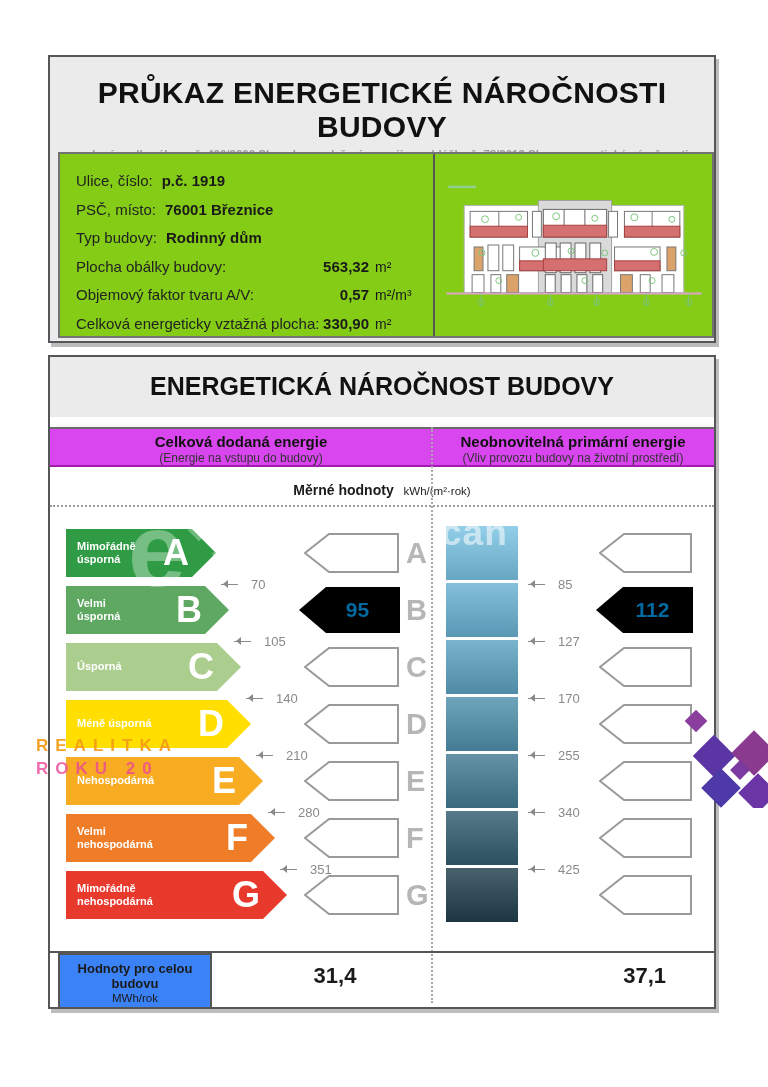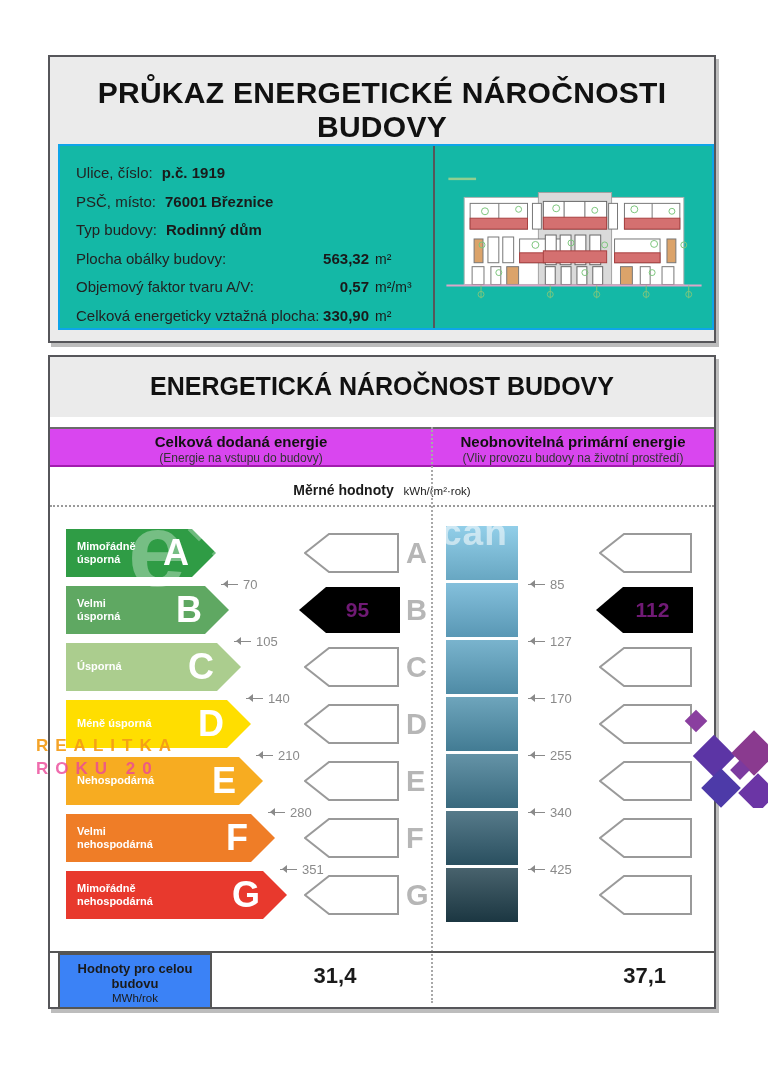--- a/index.html
+++ b/index.html
@@ -4,22 +4,22 @@
 <style>
   html,body{margin:0;padding:0}
   body{width:768px;height:1087px;background:#fff;font-family:"Liberation Sans",sans-serif;
        position:relative;overflow:hidden;color:#1a1a1a}
   .box{position:absolute;border:2px solid #56565a;box-shadow:3px 4px 0 #bdbdbd}
   
   .top-box{left:48px;top:55px;width:664px;height:284px;background:#ebebeb}
   .cert-title{margin:0;padding-top:19px;text-align:center;font-size:30px;font-weight:bold;
               letter-spacing:.3px;color:#111}
   .cert-sub{margin:4px 10px 0;text-align:center;font-size:11.5px;font-weight:bold;color:#9b9b9b}
-  .top-inner{position:absolute;left:8px;top:87px;width:652px;height:182px;background:#14b8a6;
-             border:2px solid #0ea5e9;display:flex}
+  .top-inner{position:absolute;left:8px;top:95px;width:652px;height:182px;background:#84cc16;
+             border:2px solid #737373;display:flex}
   .info-cell{width:375px;border-right:2px solid #56565a;padding:13px 0 0 16px;box-sizing:border-box}
   .info-row{display:flex;align-items:baseline;font-size:15px;line-height:28.5px;white-space:nowrap}
   .info-label{color:#222}
   .info-value{font-weight:bold;margin-left:9px}
   .info-row.spread .info-value{margin-left:auto;margin-right:0}
   .info-unit{margin-left:6px;width:58px;font-size:14px}
   .img-cell{flex:1;position:relative}
   .img-cell svg{position:absolute;left:0;top:0;width:100%;height:100%}
   
   .main-box{left:48px;top:355px;width:664px;height:650px;background:#fff}
@@ -40,24 +40,24 @@
   .band{position:absolute;box-sizing:border-box;
         clip-path:polygon(0 0,calc(100% - 24px) 0,100% 50%,calc(100% - 24px) 100%,0 100%)}
   .band-label{position:absolute;left:11px;top:50%;transform:translateY(-50%);
               color:#fff;font-weight:bold;font-size:11px;line-height:1.2}
   .band-letter{position:absolute;right:27px;top:50%;transform:translateY(-50%);
                color:#fff;font-weight:bold;font-size:36px}
   .ind{position:absolute}
   .ind svg{display:block;width:100%;height:100%}
   .ind-val{position:absolute;left:0;top:0;width:100%;height:100%;display:flex;align-items:center;
            justify-content:center;padding-left:16px;box-sizing:border-box;
-           color:#701a75;font-weight:bold;font-size:21px}
+           color:#0369a1;font-weight:bold;font-size:21px}
   .mid-letter{position:absolute;font-size:29px;font-weight:bold;color:#b6b6b6}
   .blue-block{position:absolute;width:72px}
-  .thresh{position:absolute;display:flex;align-items:center;gap:5px;color:#8a8a8a;font-size:13px;height:12px}
+  .thresh{position:absolute;display:flex;align-items:center;gap:13px;color:#8a8a8a;font-size:13px;height:12px}
   .tick{width:17px;height:1px;background:#8a8a8a;position:relative;display:inline-block}
   .tick::before{content:"";position:absolute;left:-2px;top:-3.5px;width:0;height:0;
                 border:4px solid transparent;border-right:5px solid #8a8a8a}
   .v-divider{position:absolute;left:381px;top:70px;height:576px;border-left:2px dotted #a8a8a8}
   .totals{position:absolute;left:0;right:0;bottom:0;height:54px;border-top:2px solid #555}
   .tot-label{position:absolute;left:8px;top:0;width:150px;height:46px;border:2px solid #555;
              background:#3b82f6;text-align:center;padding-top:6px;box-sizing:content-box}
   .tot-label .t1{font-size:13px;font-weight:bold}
   .tot-label .t2{font-size:11.5px;margin-top:1px}
   .tot-val{position:absolute;top:10px;font-size:22px;font-weight:bold}

